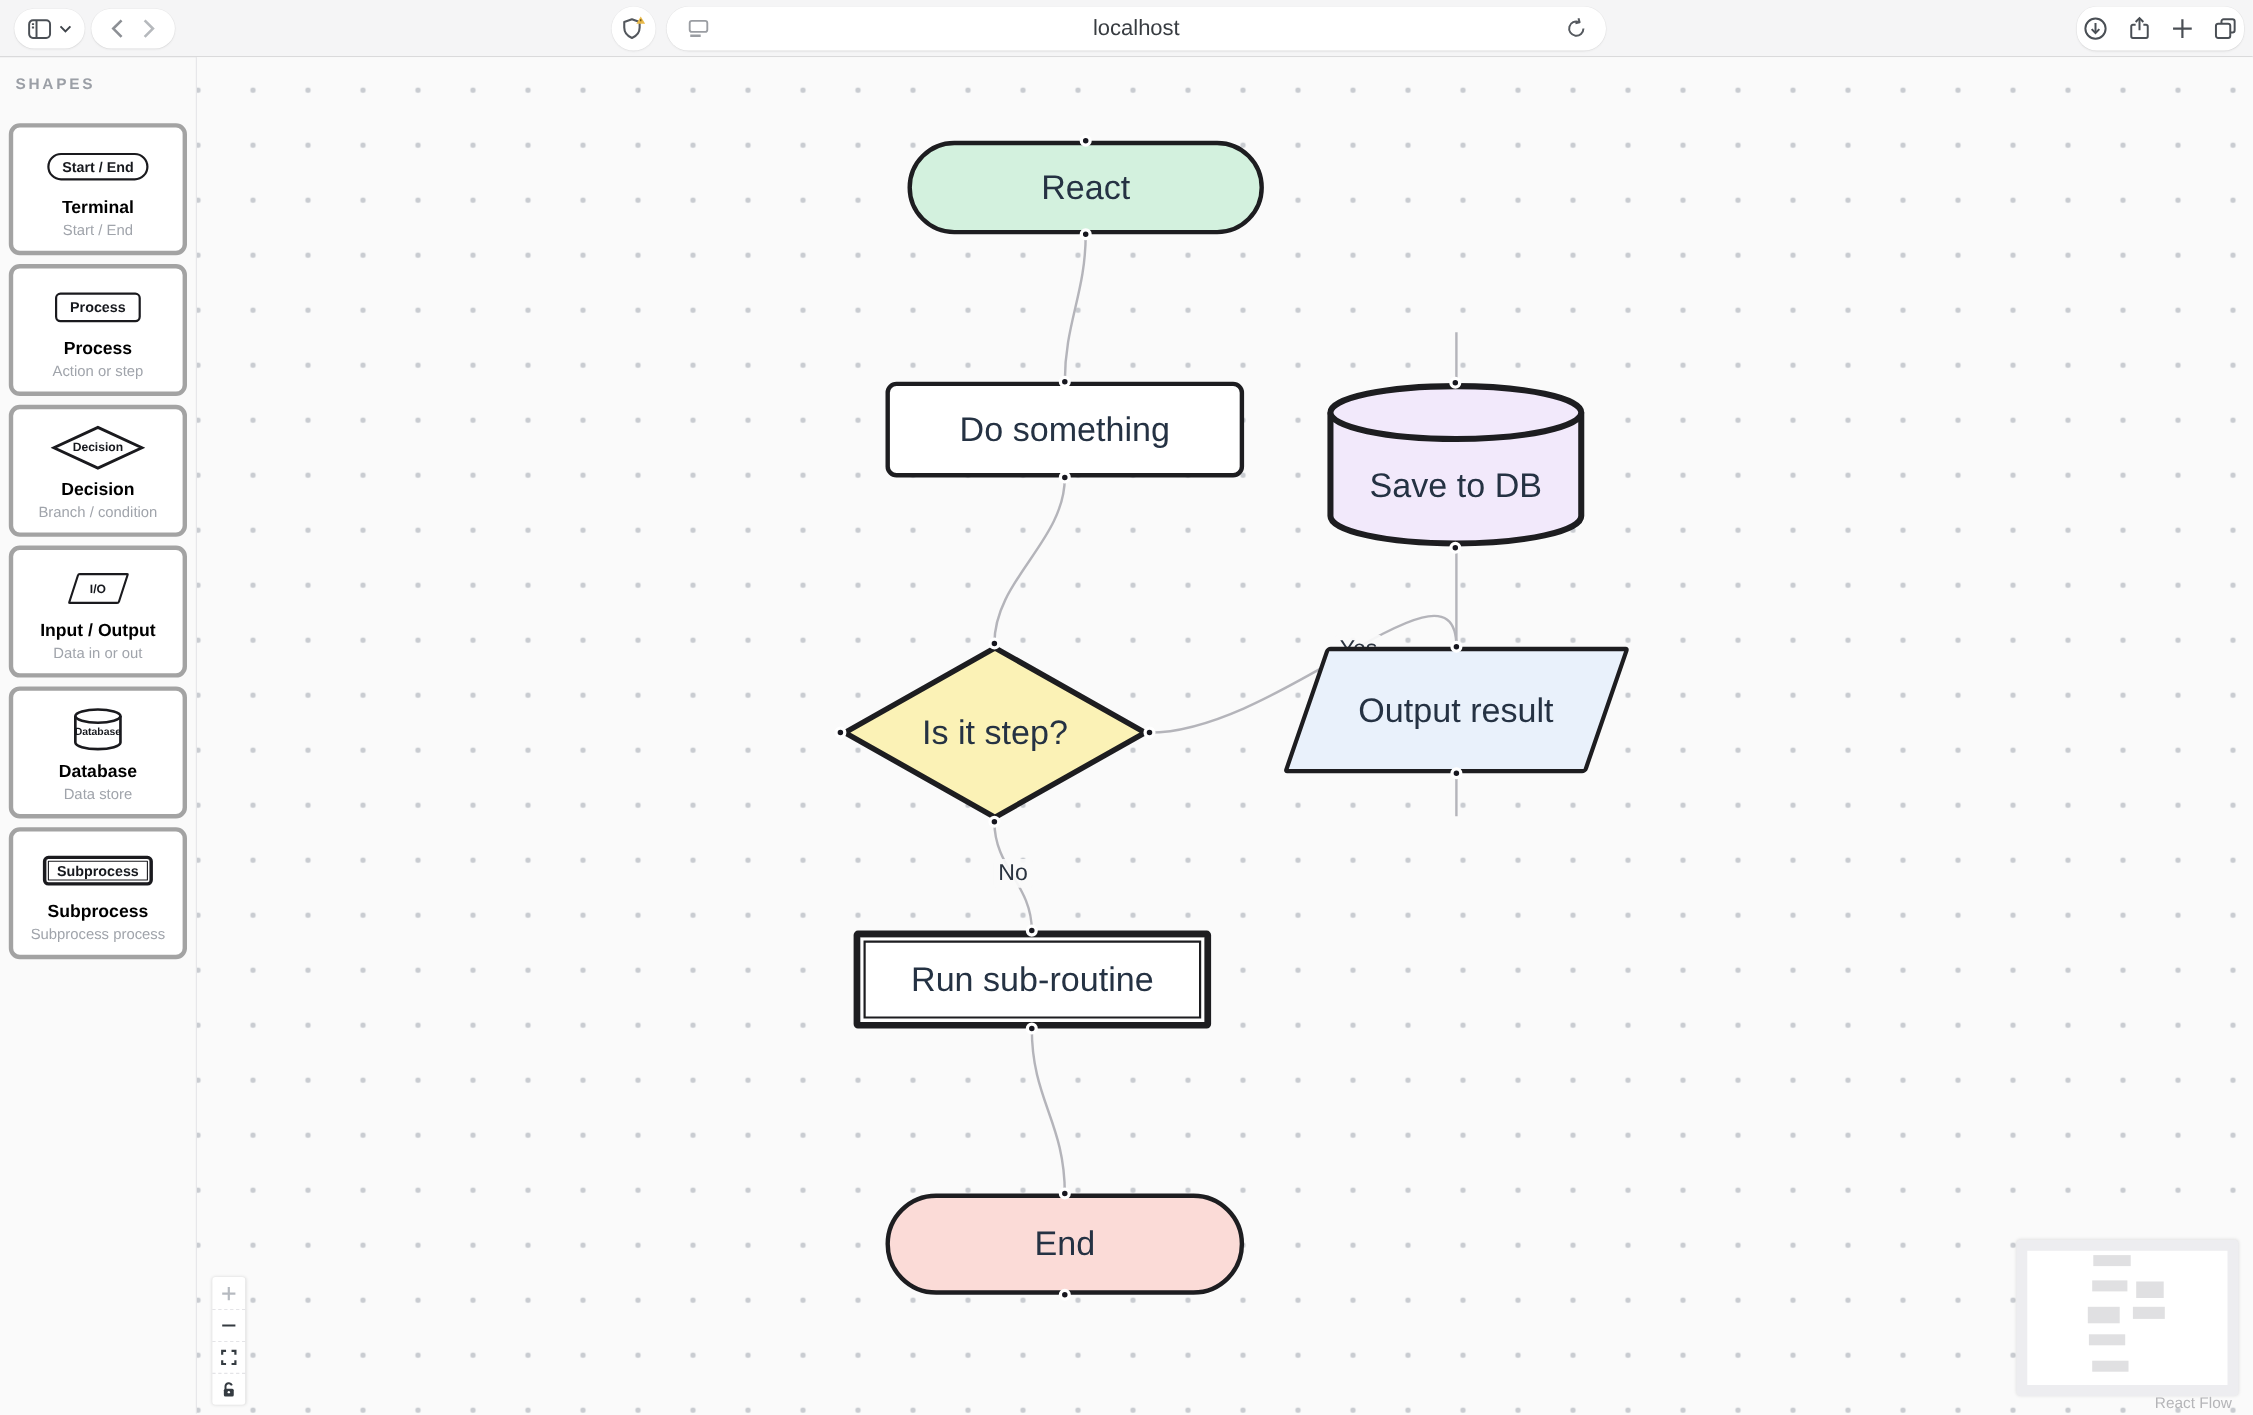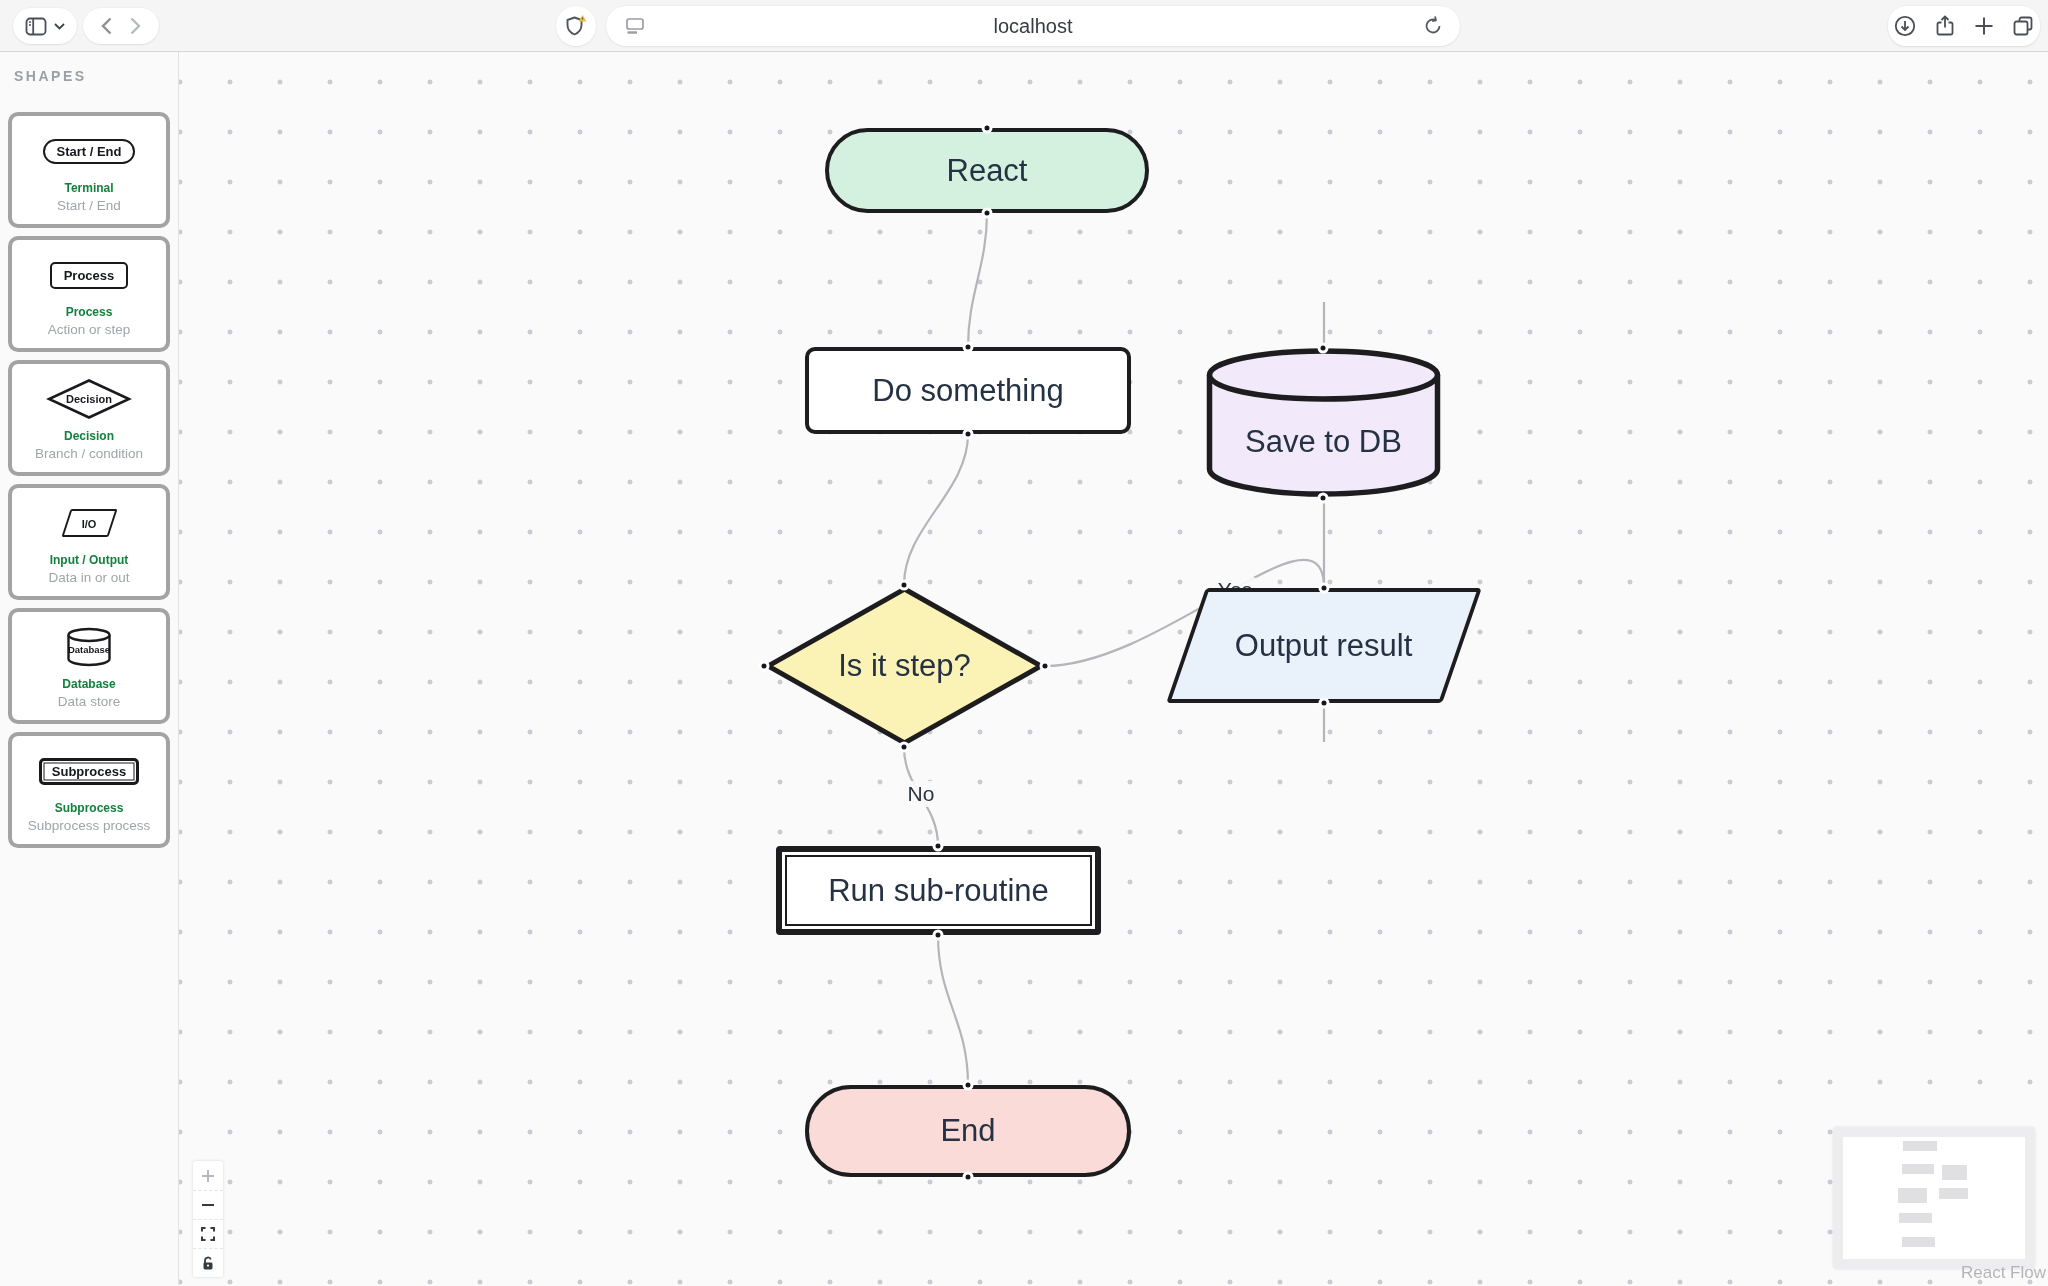--- a/index.html
+++ b/index.html
@@ -35,21 +35,21 @@
   .pv-terminal { border:2.5px solid #1a1a1e; border-radius:14px; padding:3px 11px; background:#fff; }
   .pv-process { border:2.5px solid #1a1a1e; border-radius:5px; padding:4px 12px; background:#fff; }
   .pv-io { border:2.5px solid #1a1a1e; border-radius:2px; padding:3px 14px; background:#fff;
     transform:skewX(-18deg); }
   .pv-io span { display:inline-block; transform:skewX(18deg); font-size:11px; }
   .pv-sub { border:3px solid #1a1a1e; border-radius:5px; padding:3px 10px; background:#fff;
     box-shadow: inset 0 0 0 1.5px #ffffff, inset 0 0 0 2.5px #1a1a1e; }
   .pv-svgwrap { position:relative; display:flex; align-items:center; justify-content:center; }
   .pv-svgwrap .pv-overlay { position:absolute; left:0; right:0; top:0; bottom:0; display:flex;
     align-items:center; justify-content:center; font-weight:600; color:#16181d; }
-  .card-title { margin-top:7px; font-size:12px; font-weight:700; color:#15803d; }
+  .card-title { margin-top:7px; font-size:16px; font-weight:700; color:#000000; }
   .card-sub { margin-top:3px; font-size:13.5px; color:#a0a4ab; }
 
   
   .canvas { position:relative; flex:1; height:100%; background:#fafafa;
     background-image:radial-gradient(circle, #c9ccd1 2.2px, transparent 2.8px);
     background-size:50px 50px; background-position:26px 5px; overflow:hidden; }
   .edges { position:absolute; left:0; top:0; width:1869px; height:1233px; z-index:1; }
   .edge { fill:none; stroke:#b4b4ba; stroke-width:2.2px; }
   .edge-label { position:absolute; z-index:2; transform:translate(-50%,-50%);
     font-size:21px; color:#2b3440; background:rgba(250,250,250,.92); padding:1px 4px;
@@ -73,21 +73,21 @@
   .controls { position:absolute; left:14px; bottom:8px; width:30px; background:#ffffff;
     z-index:10; box-shadow:0 0 3px rgba(0,0,0,.15); border-radius:3px; }
   .ctrl-btn { width:30px; height:29px; display:flex; align-items:center;
     justify-content:center; color:#353b41; }
   .ctrl-btn + .ctrl-btn { border-top:1px dashed #e4e4e7; }
   .ctrl-dim { color:#b6bac0; }
   .minimap { position:absolute; left:1654px; top:1075px; width:202px; height:142px;
     background:#ffffff; border:10px solid #ededf0; border-radius:4px; z-index:10;
     box-shadow:0 0 3px rgba(0,0,0,.10); }
   .mm-node { position:absolute; background:#e0e0e2; }
-  .attribution { position:absolute; right:2px; bottom:2px; font-size:17px; color:#b5b5b8;
+  .attribution { position:absolute; right:19px; bottom:2px; font-size:14px; color:#b5b5b8;
     z-index:10; }
 </style>
 </head>
 <body>
 
 <div class="toolbar">
 
   <div class="pillbtn" style="left:13px; width:64px;">
     <span class="tb-icon" style="margin-right:7px;">
       <svg width="22" height="19" viewBox="0 0 22 19" fill="none" stroke="#4a4f55" stroke-width="1.8">

